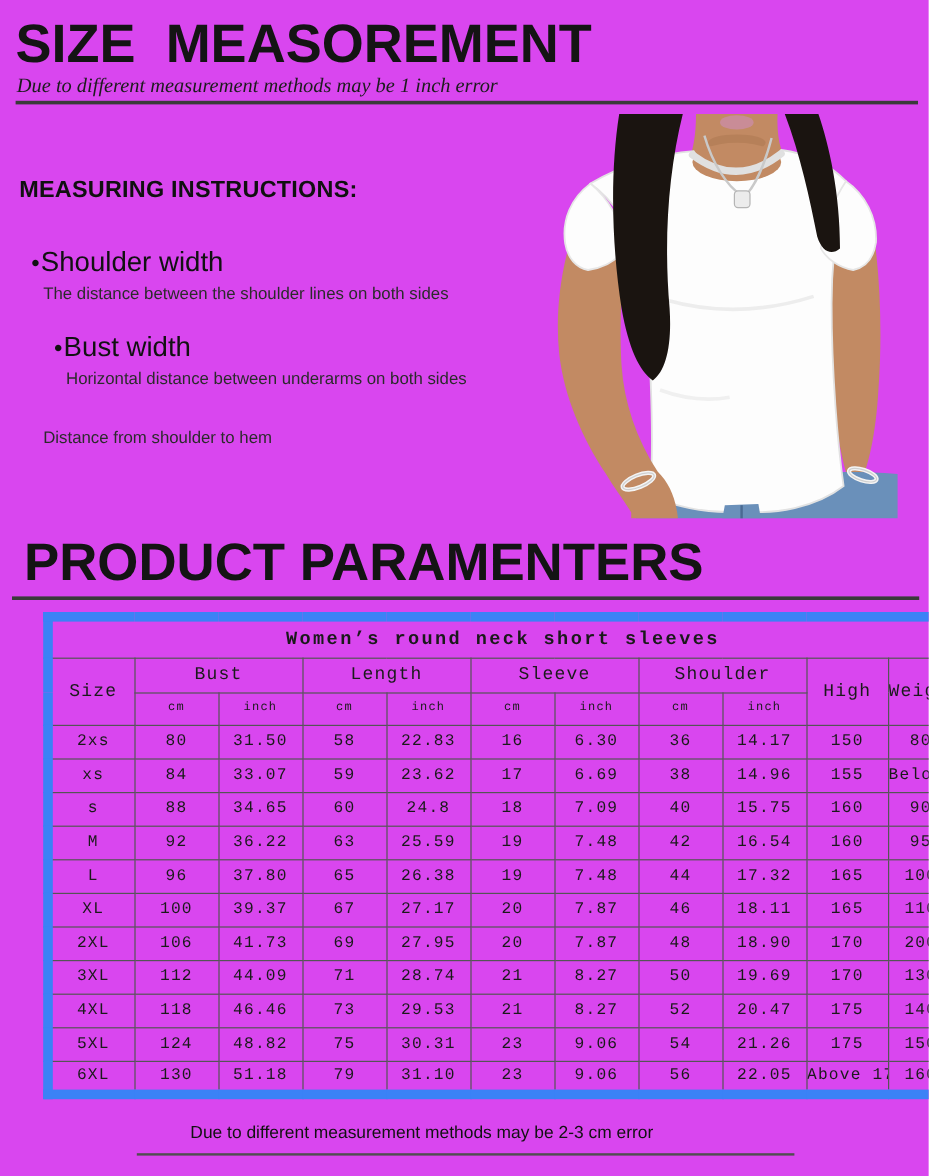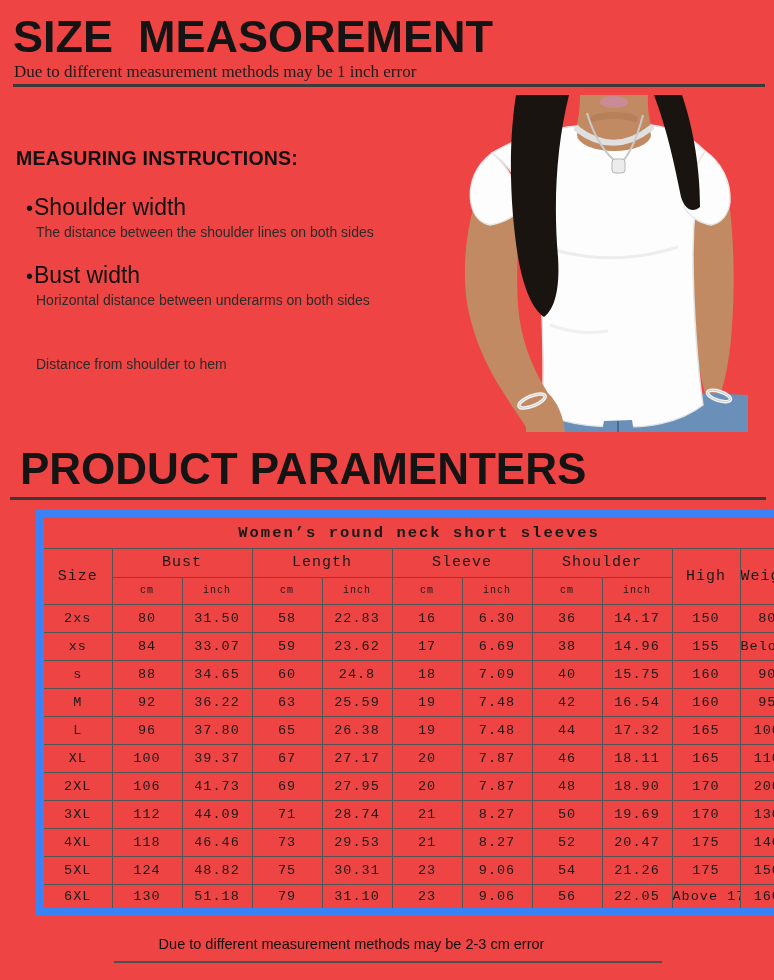--- a/index.html
+++ b/index.html
@@ -2,39 +2,39 @@
 <html style="--skin: #c28a63; --hair: #1a1410; --jeans: #6a90ba; --shirt: #fdfdfd;"><head>
 <meta charset="utf-8">
 <style>
   :root{
     --skin:#c28a63; --skin-dark:#a06c48; --hair:#1a1410;
     --jeans:#6a90ba; --shirt:#fdfdfd; --ink:#161616; --line:#3a3a3a;
   }
   *{margin:0;padding:0;box-sizing:border-box;}
   html,body{background:#fff;}
   .page{
-    position:relative;width:774px;height:980px;background:#ef4444;
+    position:relative;width:774px;height:980px;background:#d946ef;
     font-family:"Liberation Sans",sans-serif;color:var(--ink);overflow:hidden;
   }
   .title{
     position:absolute;left:13px;top:14px;
     font-size:45px;font-weight:bold;letter-spacing:0px;line-height:1;
     white-space:pre;color:#141414;
   }
   .subtitle{
     position:absolute;left:14px;top:62px;
-    font-family:"Liberation Serif",serif;font-size:17px;color:#1c1c1c;
+    font-family:"Liberation Serif",serif;font-size:17px;color:#1c1c1c;font-style:italic;
   }
   .divider-top{position:absolute;left:13px;top:84px;width:752px;height:3px;background:var(--line);}
   .instructions-heading{
     position:absolute;left:16px;top:147px;
     font-size:19.5px;font-weight:bold;letter-spacing:0.2px;color:#101010;text-align:center;
   }
   .instr-item{position:absolute;left:26px;width:400px;}
-  .instr-item.i0{top:194px;} .instr-item.i1{top:262px;} .instr-item.i2{top:353px;}
+  .instr-item.i0{top:205px;} .instr-item.i1{top:276px;margin-left:19px;} .instr-item.i2{top:353px;}
   .instr-label{font-size:23px;font-weight:400;color:#111;line-height:26px;}
   .instr-label .bullet{font-size:20px;margin-right:1px;}
   .instr-desc{font-size:14px;color:#2b2b2b;margin-top:3px;margin-left:10px;line-height:16px;}
   .model-photo{position:absolute;left:430px;top:95px;width:335px;height:337px;}
   .params-heading{
     position:absolute;left:20px;top:447px;
     font-size:44px;font-weight:bold;letter-spacing:0px;line-height:1;color:#141414;
   }
   .divider-params{position:absolute;left:10px;top:497px;width:756px;height:3px;background:var(--line);}
   table.size-table{

